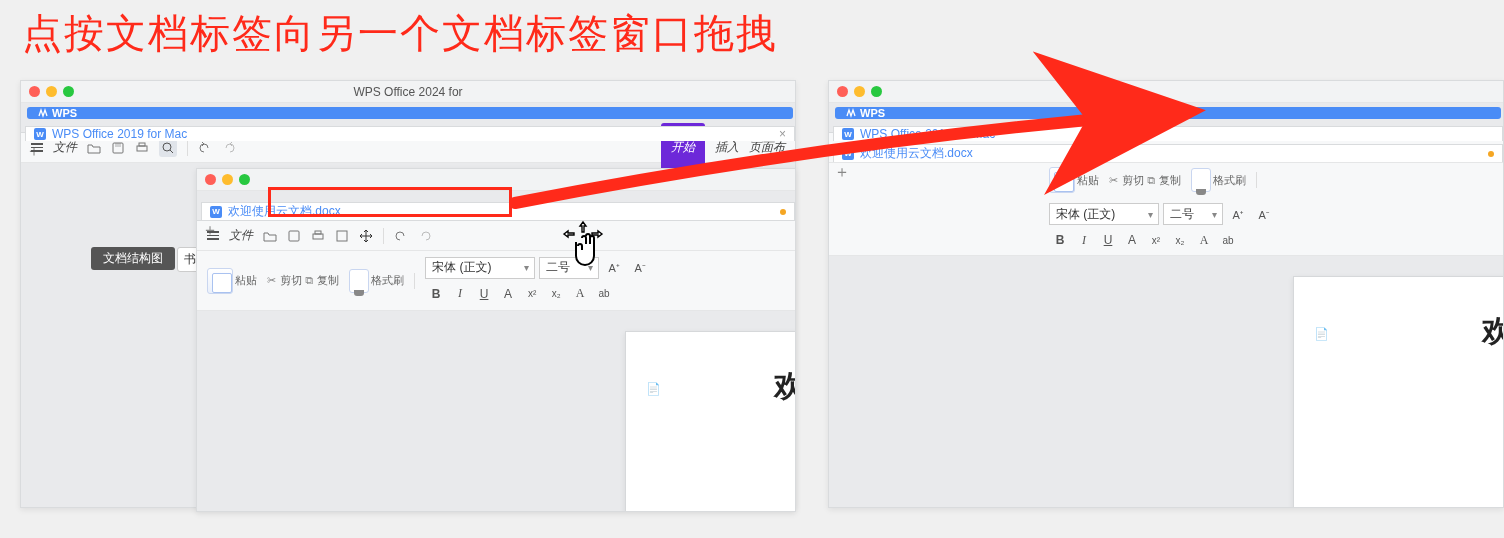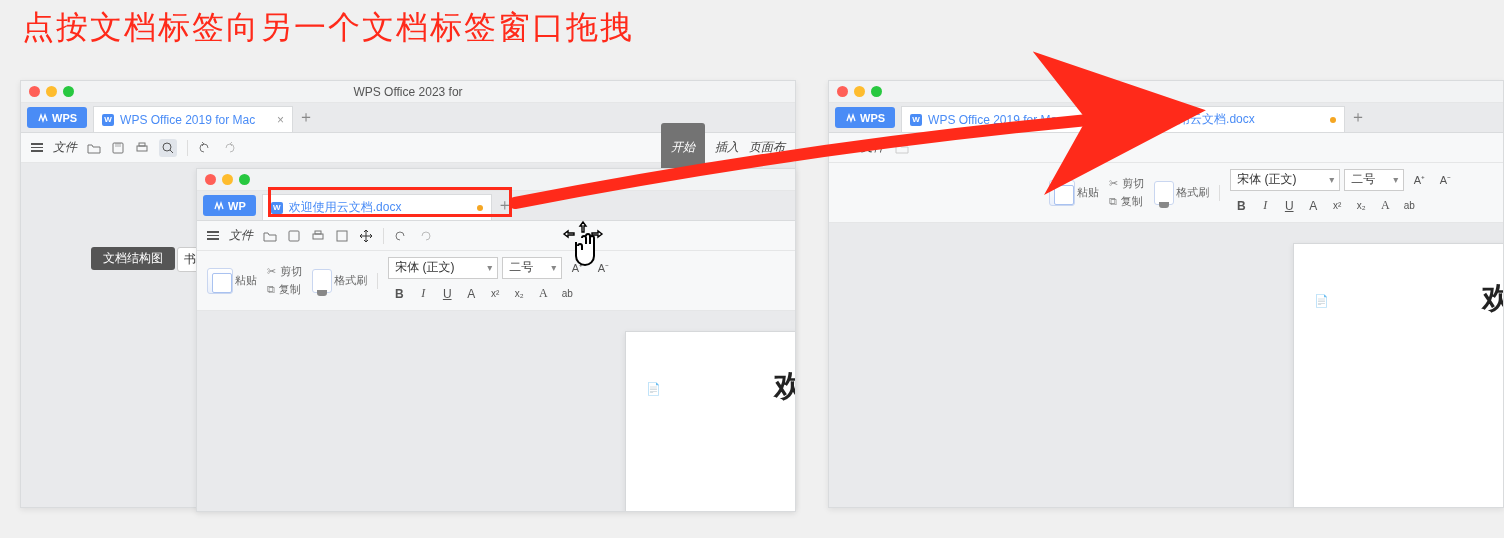--- a/index.html
+++ b/index.html
@@ -8,21 +8,21 @@
     background: #f0f0f0;
     width: 1504px;
     height: 538px;
     overflow: hidden;
     position: relative;
   }
   .headline {
     position: absolute;
     top: 6px;
     left: 22px;
-    font-size: 32px;
+    font-size: 40px;
     color: #ff2a1a;
     font-weight: 400;
     letter-spacing: 2px;
   }
 
   
   .win {
     position: absolute;
     background: #f7f8f9;
     border: 1px solid #d9dbdd;
@@ -50,20 +50,21 @@
   .dot.green  { background: #28c840; }
   .titletext { flex: 1; text-align: center; font-size: 12px; color: #555; }
 
   
   .tabrow {
     height: 30px;
     display: flex;
     align-items: stretch;
     background: #e9eaec;
     border-bottom: 1px solid #d9dbdd;
+    flex-direction: column;
   }
   .wps-btn {
     display: flex; align-items: center; gap: 3px;
     background: #4a8cf6;
     color: #fff;
     font-size: 11px;
     font-weight: 600;
     padding: 0 10px;
     border-radius: 3px;
     margin: 4px 2px 4px 6px;
@@ -102,21 +103,21 @@
     font-size: 13px;
     color:#444;
     border-bottom: 1px solid #e5e6e7;
     background:#f7f8f9;
     white-space:nowrap;
     font-style:italic;
   }
   .menubar .burger { display:flex;flex-direction:column;gap:2px; }
   .menubar .burger span{ width:12px;height:1.5px;background:#555;display:block; }
   .menubar .pill {
-    background:#737373; color:#fff; padding:16px 10px; border-radius:3px; font-size:12px;
+    background:#6d28d9; color:#fff; padding:16px 10px; border-radius:3px; font-size:12px;
   }
   .menubar .link { color:#444; font-size:12px; }
   .menubar .iconbtn { color:#666; display:inline-flex; }
   .sep { width:1px; height:16px; background:#ddd; }
 
   
   .ribbon {
     min-height: 60px;
     background:#f7f8f9;
     border-bottom:1px solid #e5e6e7;
@@ -128,21 +129,21 @@
   }
   .rgroup { display:flex; flex-direction:row; align-items:center; gap:2px; }
   .rgroup .lbl { font-size:11px; color:#666; }
   .paste-ic {
     width:26px; height:26px; border:1px solid #c9d6f0; border-radius:3px;
     background:linear-gradient(#fff,#eaf0fb);
     position:relative;
   }
   .paste-ic::after{ content:""; position:absolute; left:4px; top:4px; width:18px;height:18px;
     border:1px solid #a9c2f0; border-radius:2px; background:#fff; }
-  .smallstack { display:flex; flex-direction:column; gap:3px; font-size:11px; color:#666; }
+  .smallstack { display:flex; flex-direction:row; gap:3px; font-size:11px; color:#666; }
   .smallstack .row { display:flex; align-items:center; gap:4px; }
   .scissors::before{ content:"✂"; color:#888; }
   .copy::before{ content:"⧉"; color:#888; }
   .brush-ic {
     width:20px;height:24px; border:1px solid #c9d6f0; border-radius:3px; background:#fff;
     position:relative;
   }
   .brush-ic::after{content:""; position:absolute; left:4px; bottom:-4px; width:10px;height:6px;background:#888;border-radius:0 0 3px 3px; }
   .fontbox {
     display:flex; align-items:center; border:1px solid #ccc; background:#fff;
@@ -224,21 +225,21 @@
 
 <div class="headline">点按文档标签向另一个文档标签窗口拖拽</div>
 
 <div class="win win1">
   <div class="titlebar">
     <div class="traffic">
       <span class="dot red"></span>
       <span class="dot yellow"></span>
       <span class="dot green"></span>
     </div>
-    <div class="titletext">WPS Office 2023 for</div>
+    <div class="titletext">WPS Office 2024 for</div>
   </div>
 
   <div class="tabrow">
     <div class="wps-btn">
       <svg width="12" height="12" viewBox="0 0 12 12">
           <path d="M2 9 L4 3 L6 9 L8 3 L10 9" stroke="#fff" stroke-width="1.3" fill="none"></path>
         </svg>
       <span>WPS</span>
     </div>
     <div class="tab">

